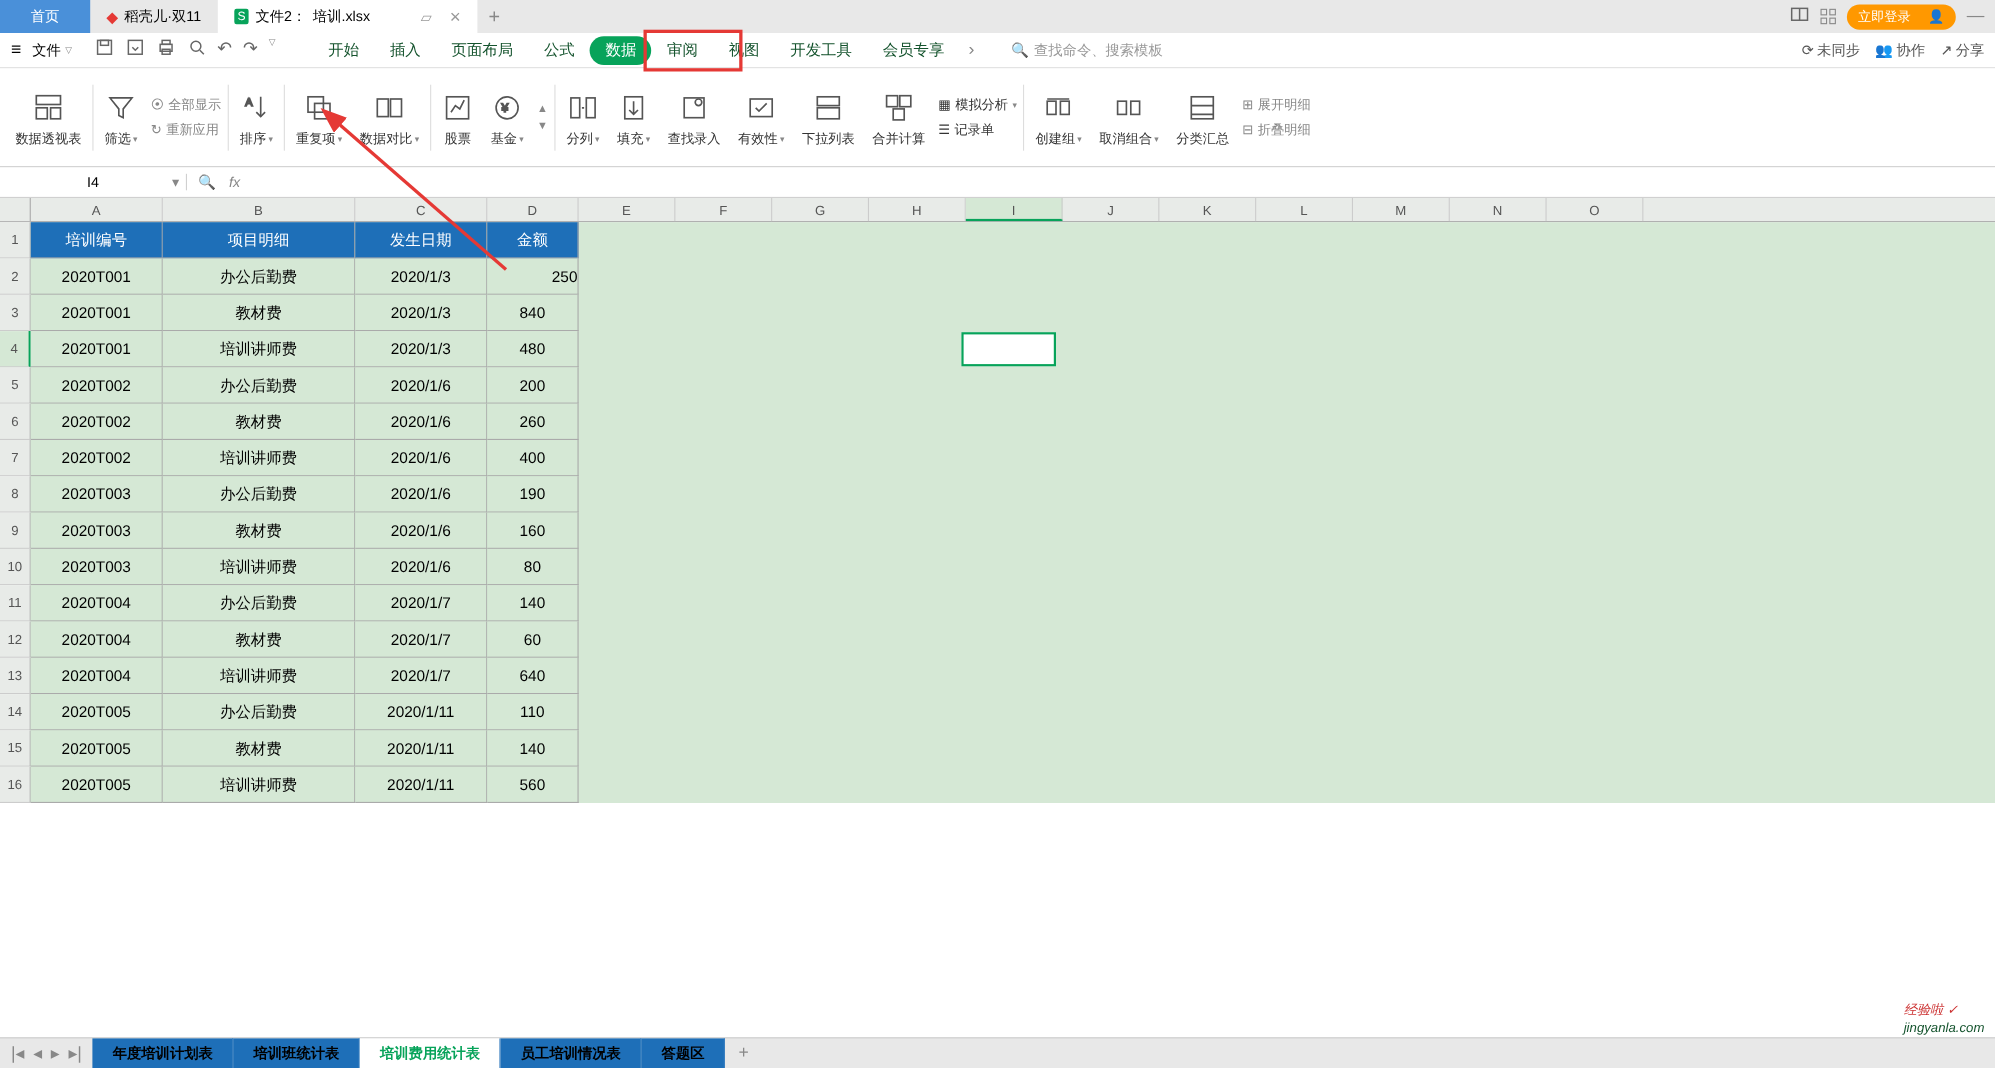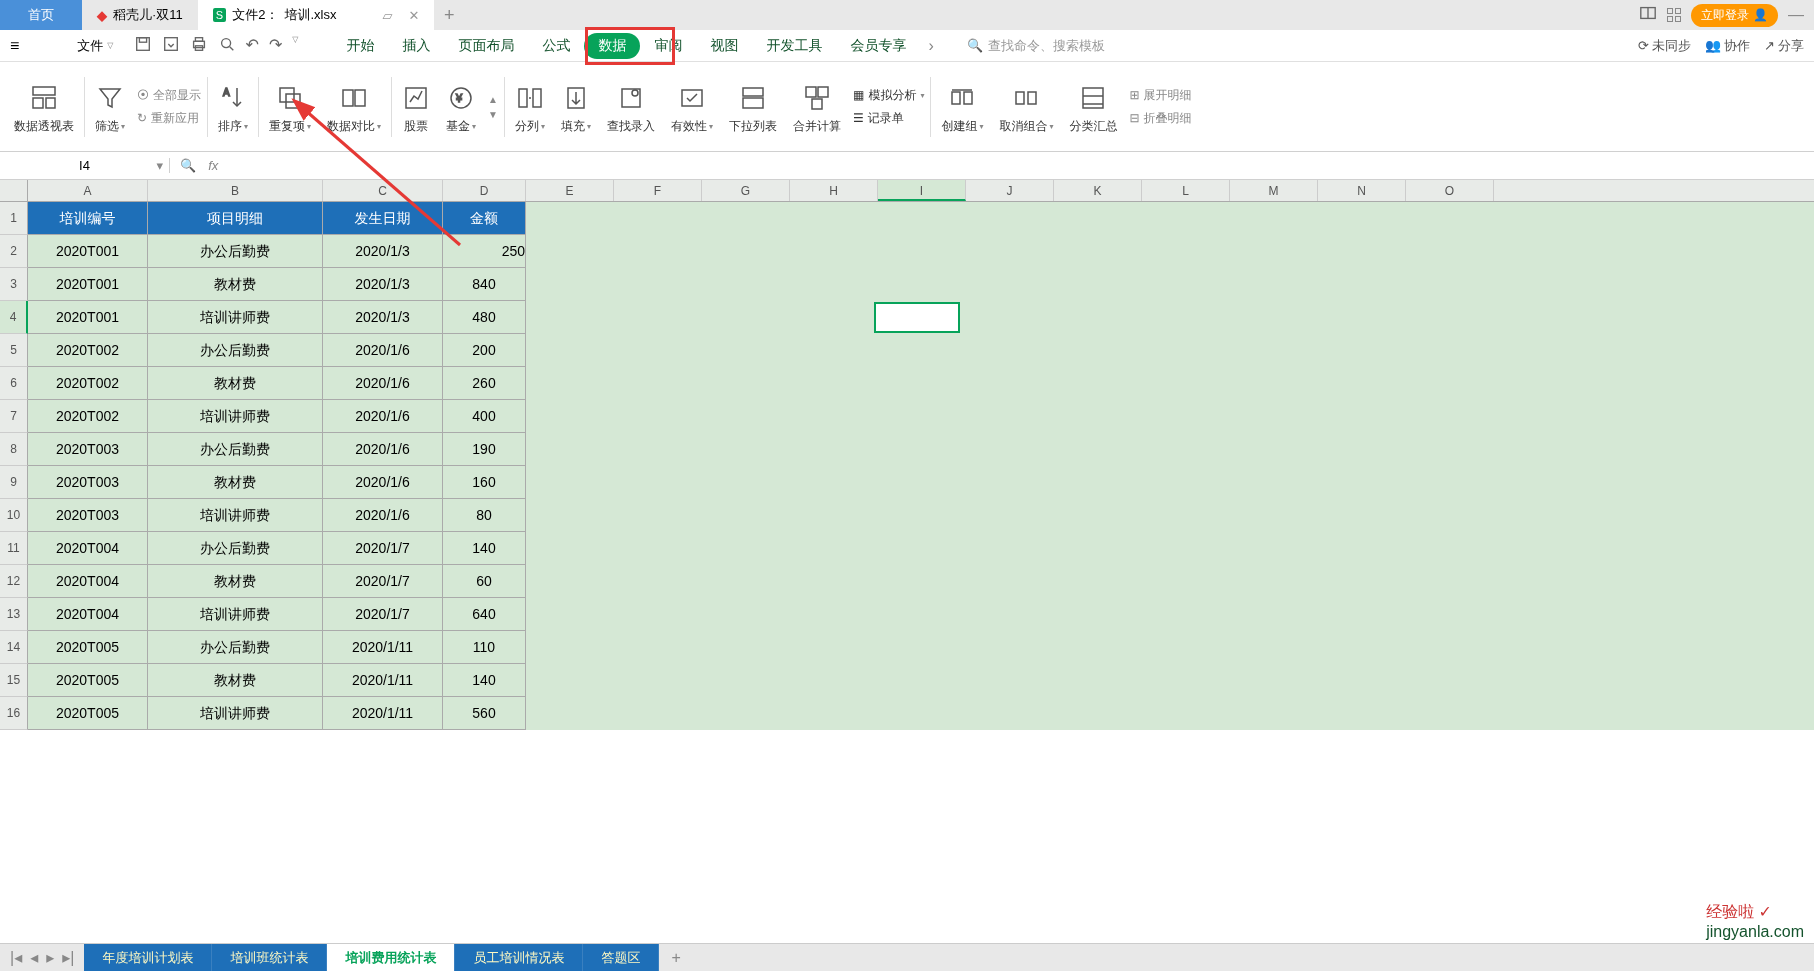--- a/index.html
+++ b/index.html
@@ -6,28 +6,28 @@
 body { background: #fff; overflow: hidden; }
 
 
 .title-bar { height: 30px; background: #e8e8e8; display: flex; align-items: stretch; }
 .tab-home { background: #4a90d9; color: #fff; width: 82px; display: flex; align-items: center; justify-content: center; font-size: 13px; }
 .tab-app { display: flex; align-items: center; padding: 0 15px; font-size: 13px; gap: 6px; }
 .tab-app.white { background: #fff; }
 .tab-app .close { color: #999; margin-left: 10px; }
 .tab-add { width: 30px; display: flex; align-items: center; justify-content: center; color: #888; font-size: 18px; }
 .title-right { margin-left: auto; display: flex; align-items: center; gap: 10px; padding-right: 10px; }
-.login-btn { background: #ff9800; color: #fff; border-radius: 14px; padding: 3px 10px; font-size: 12px; display: flex; align-items: center; gap: 4px; }
+.login-btn { background: #ff9800; color: #fff; border-radius: 14px; padding: 3px 10px; font-size: 12px; display: flex; align-items: center; gap: 16px; }
 .icon-grid { display: grid; grid-template-columns: 6px 6px; gap: 2px; }
 .icon-grid span { width: 6px; height: 6px; border: 1px solid #888; }
 
 
 .menu-bar { height: 32px; display: flex; align-items: center; padding: 0 10px; border-bottom: 1px solid #e0e0e0; gap: 4px; position: relative; }
 .menu-left { display: flex; align-items: center; gap: 10px; }
-.file-menu { display: flex; align-items: center; gap: 4px; font-size: 13px; margin-left: 48px; }
+.file-menu { display: flex; align-items: center; gap: 4px; font-size: 13px; }
 .menu-icons { display: flex; gap: 10px; margin-left: 10px; color: #666; }
 .menu-tabs { display: flex; margin-left: 30px; gap: 0; }
 .menu-tab { padding: 4px 14px; font-size: 14px; color: #14532d; }
 .menu-tab.active { background: #07a35a; color: #fff; border-radius: 15px; }
 .menu-highlight { position: absolute; border: 3px solid #e53935; top: -3px; height: 38px; }
 .search-box { margin-left: 30px; color: #999; font-size: 13px; display: flex; align-items: center; gap: 4px; }
 .menu-right { margin-left: auto; display: flex; gap: 14px; font-size: 13px; color: #555; }
 .menu-right span { display: flex; align-items: center; gap: 3px; }
 
 
@@ -63,25 +63,25 @@
 .cells { position: relative; flex: 1; background: #d5e8d5; }
 .data-row { display: flex; height: 33px; }
 .cell { border-right: 1px solid #aaa; border-bottom: 1px solid #aaa; text-align: center; font-size: 14px; line-height: 33px; background: #d5e8d5; }
 .cell.header { background: #1e6fb8; color: #fff; font-weight: normal; }
 .sel-box { position: absolute; border: 2px solid #07a35a; background: #fff; }
 
 
 .sheet-bar { height: 28px; background: #e8e8e8; display: flex; align-items: center; border-top: 1px solid #ccc; position: absolute; bottom: 0; left: 0; right: 0; }
 .sheet-nav { display: flex; gap: 8px; padding: 0 10px; color: #888; }
 .sheet-tabs { display: flex; }
-.sheet-tab { padding: 5px 18px; font-size: 13px; background: #1e6fb8; color: #fef9c3; border-right: 1px solid #3a80c0; }
+.sheet-tab { padding: 5px 18px; font-size: 13px; background: #1e6fb8; color: #000000; border-right: 1px solid #3a80c0; font-weight: bold; }
 .sheet-tab.active { background: #fff; color: #07a35a; font-weight: bold; }
 .sheet-add { padding: 0 12px; color: #888; font-size: 16px; }
 
-.watermark { position: absolute; bottom: 30px; right: 10px; font-size: 16px; color: #c33; z-index: 20; }
+.watermark { position: absolute; bottom: 30px; right: 10px; font-size: 12px; color: #c33; font-style: italic; z-index: 20; }
 .watermark .grey { color: #14532d; }
 
 svg.ico { width: 18px; height: 18px; stroke: #666; fill: none; stroke-width: 1.5; }
 svg.ico-lg { width: 28px; height: 28px; stroke: #555; fill: none; stroke-width: 1.5; }
 </style>
 </head>
 <body>
 
 <div class="title-bar">
   <div class="tab-home">首页</div>

